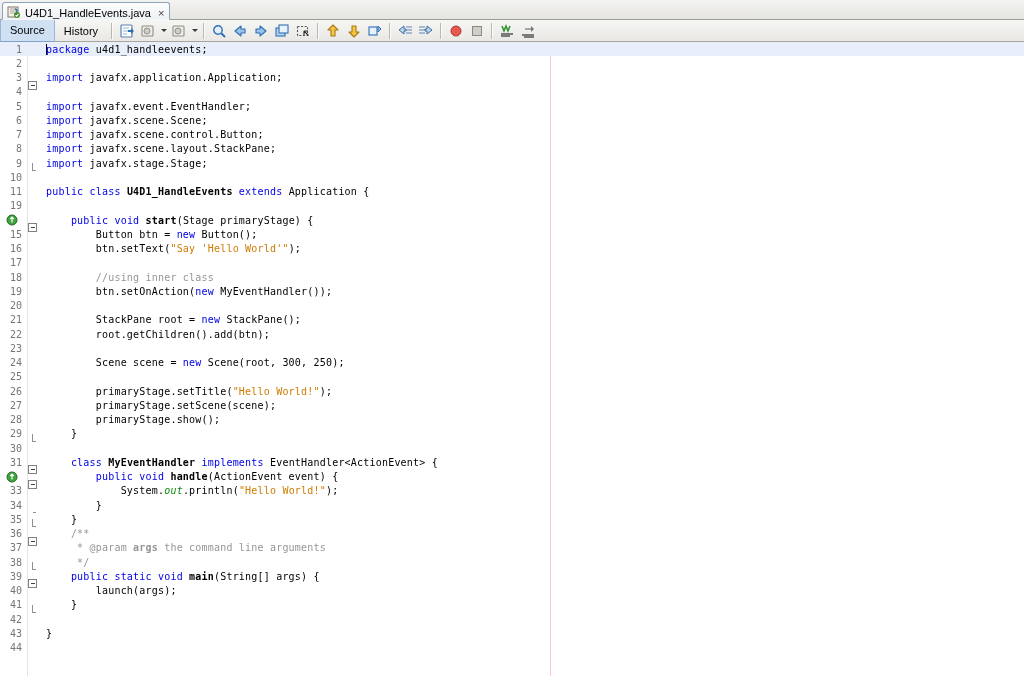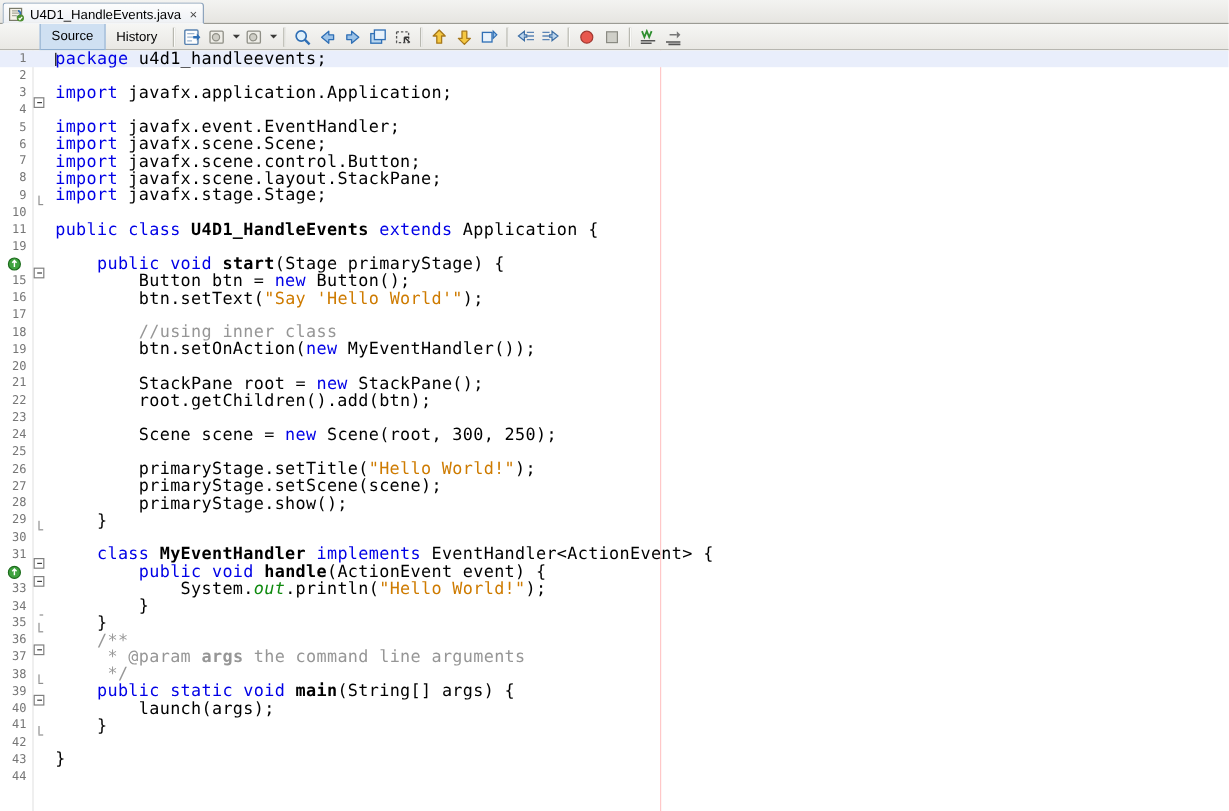--- a/index.html
+++ b/index.html
@@ -42,21 +42,20 @@
   }
   .javaicon { width: 14px; height: 14px; display: block; }
 
   
   .toolbar {
     height: 22px;
     background: linear-gradient(to bottom, #f6f6f4 0%, #e9e8e4 100%);
     border-bottom: 1px solid #a6a69e;
     display: flex; align-items: center;
     box-sizing: border-box;
-    padding-left: 33px;
   }
   .viewtabs { display: flex; align-items: stretch; height: 22px; }
   .viewtab {
     display: flex; align-items: center;
     padding: 0 9px;
     font-size: 11px; color: #000;
     box-sizing: border-box;
     height: 22px;
   }
   .viewtab.sel {
@@ -135,21 +134,21 @@
   }
   .fold {
     width: 20px; min-width: 20px;
     position: relative;
     box-sizing: border-box;
     z-index: 2;
   }
   .code {
     padding-left: 2px;
     font-family: "DejaVu Sans Mono", "Liberation Mono", monospace;
-    font-size: 14px;
+    font-size: 10px;
     color: #000;
     letter-spacing: 0.02em;
     position: relative; z-index: 2;
   }
 
   
   .fbox {
     position: absolute; left: 4px; top: 3px;
     width: 9px; height: 9px;
     border: 1px solid #808080; background: #fff;

